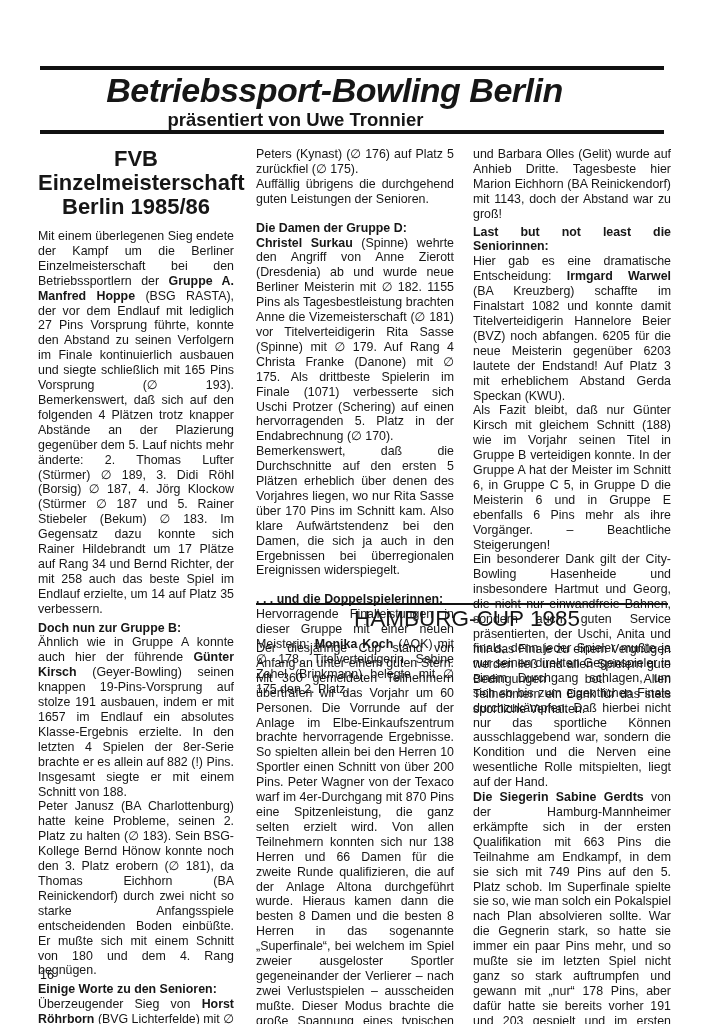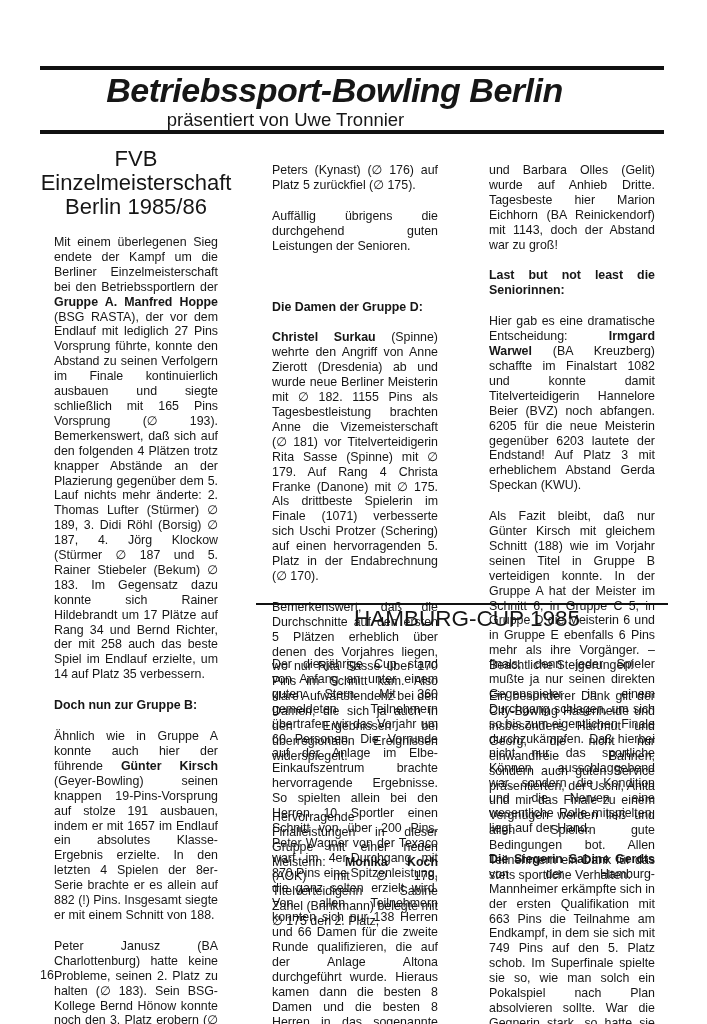--- a/index.html
+++ b/index.html
@@ -3,28 +3,28 @@
 <meta charset="utf-8">
 <style>
   html, body { margin: 0; padding: 0; background: #ffffff; }
   body { width: 707px; height: 1024px; position: relative; overflow: hidden; color: #161616;
          font-family: "Liberation Sans", sans-serif; }
   .rule { position: absolute; background: #111; }
   .masthead-title { position: absolute; left: 0; width: 669px; top: 70px; text-align: center;
          font-family: "Liberation Sans", sans-serif; font-weight: bold; font-style: italic;
          font-size: 34px; letter-spacing: -0.5px; line-height: 40px; }
   .masthead-sub { position: absolute; left: 0; width: 571px; top: 109px; text-align: center;
-         font-weight: normal; font-size: 18.5px; line-height: 22px; }
+         font-weight: bold; font-size: 18.5px; line-height: 22px; padding-left: 10px; }
   .col { position: absolute; font-size: 12.4px; line-height: 14.9px; text-align: justify;
          hyphens: manual; }
-  .col p { margin: 16px; }
+  .col p { margin: 0; }
   .col .head { font-weight: bold; }
   .col b { font-weight: bold; }
   .col .gap { height: 14px; }
-  .article-title { text-align: center; font-weight: normal; font-size: 22px; line-height: 24px;
+  .article-title { text-align: center; font-weight: bold; font-size: 22px; line-height: 24px;
          margin: 0 0 10px 0; text-align: center; }
   .sig { text-align: right; }
   .hamburg-title { position: absolute; left: 242px; width: 450px; top: 606px; text-align: center;
          font-weight: normal; font-size: 22.5px; line-height: 26px; }
   .page-number { position: absolute; left: 40px; top: 968px; font-size: 12.4px; }
 </style>
 </head>
 <body>
 
 <div class="rule" style="left:40px; top:66px; width:624px; height:4px;"></div>
@@ -47,20 +47,21 @@
 </div>
 
 <div class="col" style="left:256px; top:147px; width:198px;">
   <p>Peters (Kynast) (∅ 176) auf Platz 5 zurückfiel (∅ 175).</p>
   <p>Auffällig übrigens die durchgehend guten Leistungen der Senioren.</p>
   <div class="gap"></div>
   <p class="head">Die Damen der Gruppe D:</p>
   <p><b>Christel Surkau</b><span> (Spinne) wehrte den Angriff von Anne Zierott (Dresdenia) ab und wurde neue Berliner Meisterin mit ∅ 182. 1155 Pins als Tagesbestleistung brachten Anne die Vizemeisterschaft (∅ 181) vor Titelverteidigerin Rita Sasse (Spinne) mit ∅ 179. Auf Rang 4 Christa Franke (Danone) mit ∅ 175. Als drittbeste Spielerin im Finale (1071) verbesserte sich Uschi Protzer (Schering) auf einen hervorragenden 5. Platz in der Endabrechnung (∅ 170).</span></p>
   <p>Bemerkenswert, daß die Durchschnitte auf den ersten 5 Plätzen erheblich über denen des Vorjahres liegen, wo nur Rita Sasse über 170 Pins im Schnitt kam. Also klare Aufwärtstendenz bei den Damen, die sich ja auch in den Ergebnissen bei überregionalen Ereignissen widerspiegelt.</p>
   <div class="gap"></div>
+  <p class="head">. . . und die Doppelspielerinnen:</p>
   <p><span>Hervorragende Finalleistungen in dieser Gruppe mit einer neuen Meisterin: </span><b>Monika Koch</b><span> (AOK) mit ∅ 178, Titelverteidigerin Sabine Zahel (Brinkmann) belegte mit ∅ 175 den 2. Platz,</span></p>
 </div>
 
 <div class="col" style="left:473px; top:147px; width:198px;">
   <p>und Barbara Olles (Gelit) wurde auf Anhieb Dritte. Tagesbeste hier Marion Eichhorn (BA Reinickendorf) mit 1143, doch der Abstand war zu groß!</p>
   <p class="head" style="margin-top:3px;">Last but not least die Seniorinnen:</p>
   <p><span>Hier gab es eine dramatische Entscheidung: </span><b>Irmgard Warwel</b><span> (BA Kreuzberg) schaffte im Finalstart 1082 und konnte damit Titelverteidigerin Hannelore Beier (BVZ) noch abfangen. 6205 für die neue Meisterin gegenüber 6203 lautete der Endstand! Auf Platz 3 mit erheblichem Abstand Gerda Speckan (KWU).</span></p>
   <p>Als Fazit bleibt, daß nur Günter Kirsch mit gleichem Schnitt (188) wie im Vorjahr seinen Titel in Gruppe B verteidigen konnte. In der Gruppe A hat der Meister im Schnitt 6, in Gruppe C 5, in Gruppe D die Meisterin 6 und in Gruppe E ebenfalls 6 Pins mehr als ihre Vorgänger. – Beachtliche Steigerungen!</p>
   <p>Ein besonderer Dank gilt der City-Bowling Hasenheide und insbesondere Hartmut und Georg, die nicht nur einwandfreie Bahnen, sondern auch guten Service präsentierten, der Uschi, Anita und mir das Finale zu einem Vergnügen werden ließ und allen Spielern gute Bedingungen bot. Allen Teilnehmern ein Dank für das stets sportliche Verhalten.</p>
 </div>

